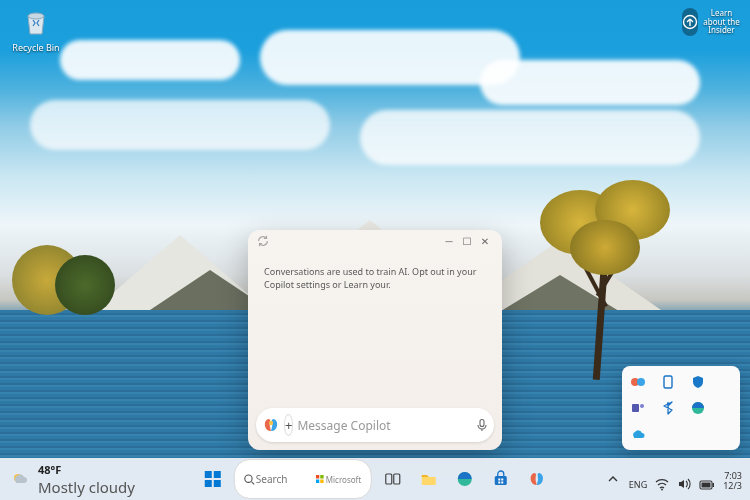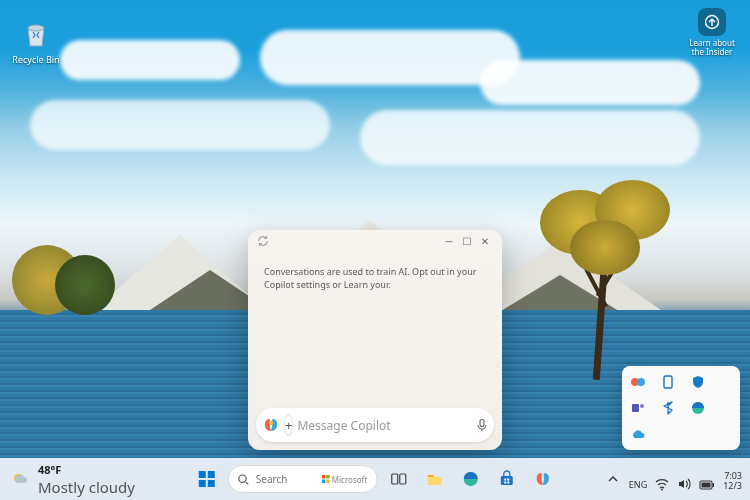--- a/index.html
+++ b/index.html
@@ -22,21 +22,21 @@
   .mtn { position:absolute; bottom:0; width:0; height:0; border-style:solid; }
   .water { position:absolute; left:0; right:0; top:310px; bottom:42px;
     background: repeating-linear-gradient(180deg,#2f79a6 0 3px,#2a6e99 3px 5px,#3683af 5px 7px); }
   .tree { position:absolute; }
   .trunk { position:absolute; background:#3a2a1a; }
   .fol { position:absolute; border-radius:50%; }
   
   .desktop-icon { position:absolute; width:60px; display:flex; flex-direction:column; align-items:center; gap:3px; cursor:pointer; }
   .desktop-icon .lbl { font-size:9px; color:#fff; text-shadow:0 1px 2px rgba(0,0,0,.7); text-align:center; }
   .bin-svg, .widget-svg { width:32px; height:32px; }
-  .widget-box { position:absolute; top:8px; right:8px; width:60px; display:flex; flex-direction:column; align-items:center; gap:3px; cursor:pointer; }
+  .widget-box { position:absolute; top:8px; right:8px; width:60px; display:flex; flex-direction:row; align-items:center; gap:3px; cursor:pointer; }
   .widget-circle { width:28px; height:28px; border-radius:8px; background:rgba(0,0,0,.35); display:flex; align-items:center; justify-content:center; }
   .widget-box .lbl { font-size:8px; color:#fff; text-shadow:0 1px 2px rgba(0,0,0,.7); text-align:center; line-height:1.1; }
   
   .copilot {
     position:absolute; left:248px; top:230px; width:254px; height:220px;
     background:linear-gradient(180deg,#f7f4f0,#f3eee9);
     border-radius:12px; box-shadow:0 10px 30px rgba(0,0,0,.25);
     display:flex; flex-direction:column;
   }
   .cp-titlebar { height:22px; display:flex; align-items:center; padding:0 8px; }
@@ -57,21 +57,21 @@
   
   .tray-popup { position:absolute; right:10px; bottom:50px; width:118px; background:#fafafa; border-radius:8px; box-shadow:0 6px 18px rgba(0,0,0,.2); padding:8px; display:flex; flex-wrap:wrap; gap:10px 14px; }
   .tray-ico { width:16px; height:16px; cursor:pointer; }
   
   .taskbar { position:absolute; left:0; right:0; bottom:0; height:42px; background:rgba(241,243,249,.92); backdrop-filter:blur(6px); display:flex; align-items:center; }
   .tb-weather { display:flex; align-items:center; gap:6px; padding:0 10px; cursor:pointer; }
   .tb-weather .temp { font-size:11px; color:#222; font-weight:700; }
   .tb-weather .cond { font-size:15px; color:#555; }
   .tb-center { position:absolute; left:50%; transform:translateX(-50%); display:flex; align-items:center; gap:6px; }
   .tb-btn { width:30px; height:30px; border-radius:4px; display:flex; align-items:center; justify-content:center; cursor:pointer; }
-  .tb-search { display:flex; align-items:center; gap:6px; background:#fff; border:1px solid #d9d9d9; border-radius:16px; height:28px; padding:0 10px 0 8px; min-width:130px; }
+  .tb-search { display:flex; align-items:center; background:#fff; border:1px solid #d9d9d9; border-radius:16px; height:40px; padding:0 10px 0 8px; min-width:130px; }
   .tb-search .mag { width:13px; height:13px; color:#555; }
   .tb-search input { border:none; outline:none; font-size:10px; width:60px; }
   .tb-search .ms { font-size:8px; color:#888; display:flex; align-items:center; gap:2px; }
   .tb-right { margin-left:auto; display:flex; align-items:flex-end; gap:8px; padding:0 8px; font-size:9px; color:#333; }
   .tb-sys { display:flex; align-items:center; gap:6px; cursor:pointer; }
   .tb-clock { text-align:right; line-height:1.1; cursor:pointer; }
   .caret { width:16px; height:24px; display:flex; align-items:center; justify-content:center; cursor:pointer; border-radius:3px; }
   svg { display:block; }
 </style>
 </head>
@@ -104,21 +104,21 @@
 
   <div class="tree" style="right:90px; top:190px; width:120px; height:180px;">
     <div class="trunk" style="left:58px; top:40px; width:7px; height:150px; transform:rotate(4deg);"></div>
     <div class="trunk" style="left:50px; top:60px; width:4px; height:60px; transform:rotate(-28deg);"></div>
     <div class="trunk" style="left:70px; top:55px; width:4px; height:55px; transform:rotate(32deg);"></div>
     <div class="fol" style="left:0; top:0; width:80px;height:65px;background:radial-gradient(circle,#d7b53c,#8a7a20);"></div>
     <div class="fol" style="left:55px; top:-10px; width:75px;height:60px;background:radial-gradient(circle,#d7b53c,#8a7a20);"></div>
     <div class="fol" style="left:30px; top:30px; width:70px;height:55px;background:radial-gradient(circle,#cdaa35,#7a6d1e);"></div>
   </div>
 
-  <div class="desktop-icon" style="left:6px; top:18px;">
+  <div class="desktop-icon" style="left:6px; top:6px;">
     <svg class="bin-svg" viewBox="0 0 32 32">
       <path d="M8 10 L24 10 L22 28 L10 28 Z" fill="#dbe7ef" stroke="#8aa8bd"></path>
       <ellipse cx="16" cy="10" rx="8" ry="3" fill="#c6d8e4" stroke="#8aa8bd"></ellipse>
       <path d="M13 14 l2 3 l-2 3 M19 14 l-2 3 l2 3" stroke="#3b82c4" stroke-width="1.3" fill="none"></path>
     </svg>
     <div class="lbl">Recycle Bin</div>
   </div>
 
   <div class="widget-box">
     <div class="widget-circle">

